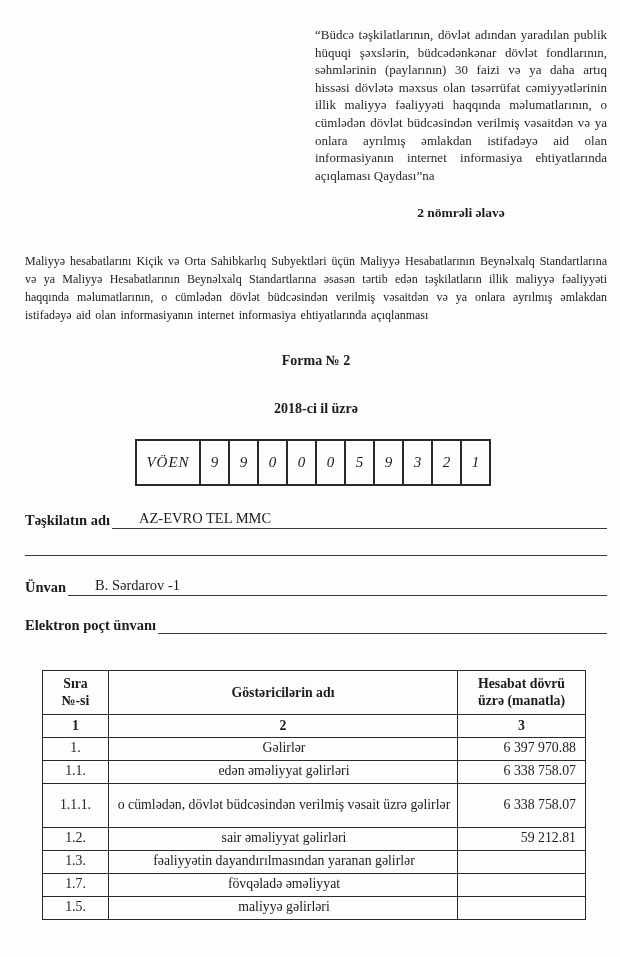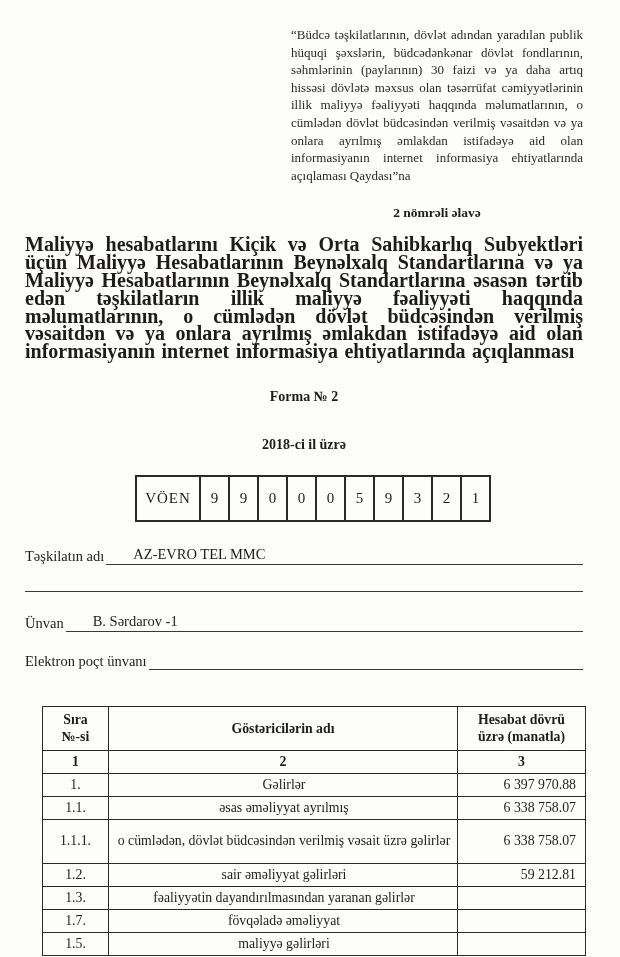--- a/index.html
+++ b/index.html
@@ -4,21 +4,21 @@
 <style>
   * { margin: 0; padding: 0; box-sizing: border-box; }
   html, body { background: #e8e8e8; }
   .page {
     position: relative;
     width: 620px; height: 957px;
     margin: 0 auto;
     background: #fdfdfc;
     color: #1d1c1a;
     font-family: "Liberation Serif", "DejaVu Serif", serif;
-    padding: 26px 37px 0 25px;
+    padding: 26px 13px 0 25px;
     overflow: hidden;
   }
   
   .quote-block {
     width: 292px;
     margin-left: auto;
     font-size: 13px;
     line-height: 17.6px;
     text-align: justify;
     text-justify: inter-word;
@@ -27,23 +27,23 @@
   .annex {
     width: 292px;
     margin-left: auto;
     margin-top: 21px;
     text-align: center;
     font-weight: bold;
     font-size: 13.5px;
   }
   
   .intro {
-    margin-top: 15px;
-    font-weight: bold;
-    font-size: 20px;
+    margin-top: 32px;
+    font-weight: normal;
+    font-size: 12px;
     line-height: 17.8px;
     text-align: justify;
     text-justify: inter-word;
     word-spacing: 1.5px;
   }
   .form-no {
     margin-top: 28px;
     text-align: center;
     font-weight: bold;
     font-size: 14px;
@@ -58,27 +58,28 @@
   .voen-table {
     border-collapse: collapse;
     margin: 22px 0 0 110px;
   }
   .voen-table td {
     border: 2px solid #2b2a28;
     height: 45px;
     text-align: center;
     font-size: 15px;
     vertical-align: middle;
+    font-style: italic;
   }
   .voen-table td.voen-label { width: 64px; letter-spacing: 1px; }
   .voen-table td.voen-digit { width: 29px; }
   
   .fields { margin-top: 24px; font-size: 14.5px; }
   .field-row { display: flex; align-items: flex-end; margin-top: 0; }
-  .field-label { white-space: nowrap; padding-right: 2px; }
+  .field-label { white-space: nowrap; padding-right: 2px; font-weight: bold; }
   .field-line {
     flex: 1;
     border-bottom: 1.2px solid #3a3936;
     min-height: 19px;
     padding-left: 27px;
   }
   .rule-full {
     border-bottom: 1.2px solid #3a3936;
     height: 0; margin-top: 26px;
   }
@@ -190,21 +191,21 @@
       </tr>
     </thead>
     <tbody>
       <tr>
         <td class="cell-no">1.</td>
         <td class="cell-name">Gəlirlər</td>
         <td class="cell-val">6 397 970.88</td>
       </tr>
       <tr>
         <td class="cell-no">1.1.</td>
-        <td class="cell-name">əsas əməliyyat ayrılmış</td>
+        <td class="cell-name">edən əməliyyat gəlirləri</td>
         <td class="cell-val">6 338 758.07</td>
       </tr>
       <tr class="tall">
         <td class="cell-no">1.1.1.</td>
         <td class="cell-name">o cümlədən, dövlət büdcəsindən verilmiş vəsait üzrə gəlirlər</td>
         <td class="cell-val">6 338 758.07</td>
       </tr>
       <tr>
         <td class="cell-no">1.2.</td>
         <td class="cell-name">sair əməliyyat gəlirləri</td>

